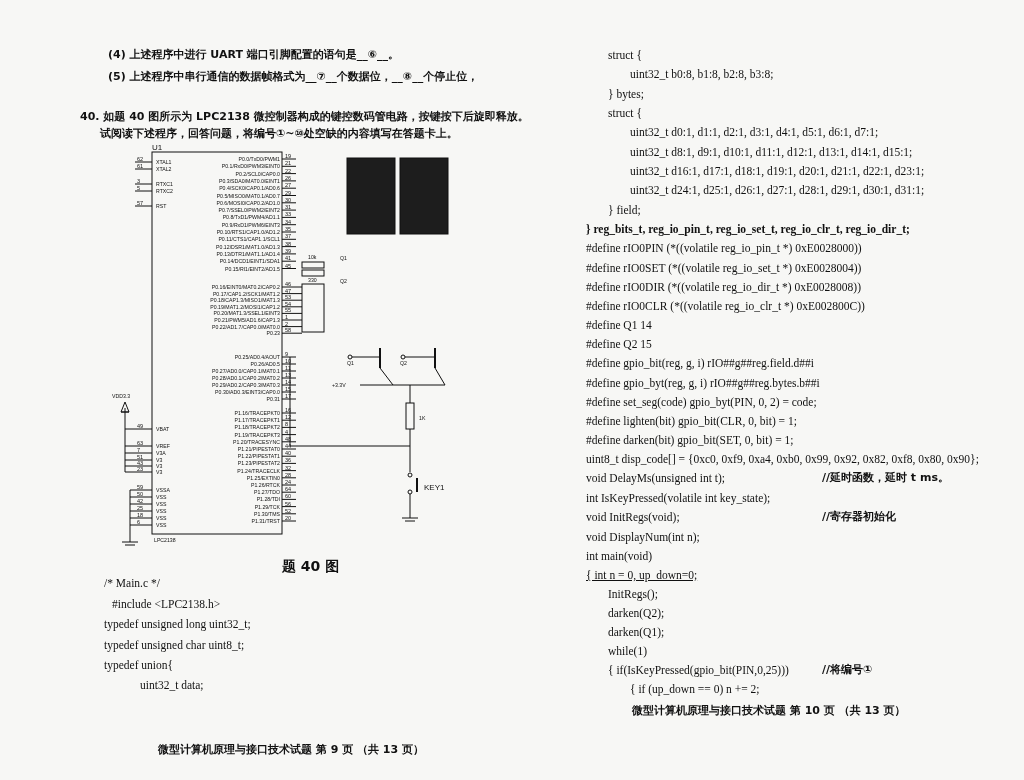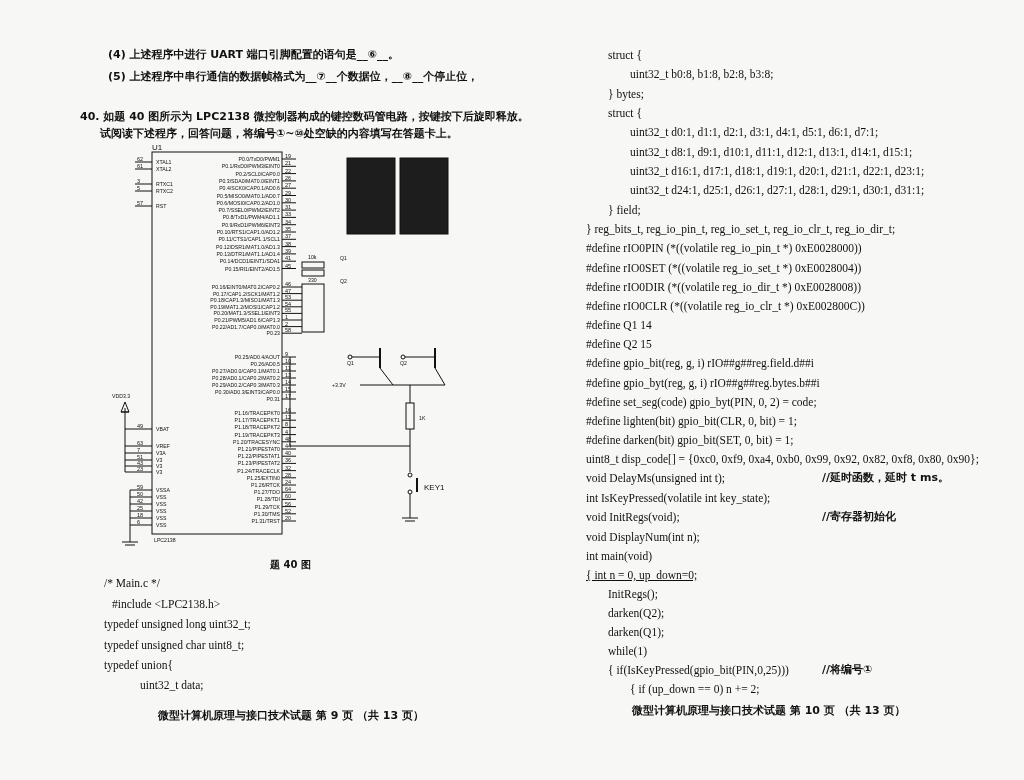--- a/index.html
+++ b/index.html
@@ -9,21 +9,21 @@
   #left { left:0; width:512px; }
   #right { left:512px; width:512px; }
   .line { position:absolute; white-space:nowrap; font-size:11.5px; line-height:14px; }
   .zh { font-family:"DejaVu Sans", sans-serif; font-weight:bold; font-size:11px; }
   .code { font-family:"Liberation Serif", serif; font-size:11.5px; }
   .footer { font-family:"DejaVu Sans", sans-serif; font-weight:bold; font-size:11px; }
   .schem { position:absolute; left:0; top:0; }
   .pinlbl { font-family:"Liberation Sans", sans-serif; font-size:5.2px; fill:#111; }
   .pinnum { font-family:"Liberation Sans", sans-serif; font-size:5.5px; fill:#111; }
   .bigl { font-family:"Liberation Sans", sans-serif; font-size:8px; fill:#111; }
-  .caption { position:absolute; font-family:"DejaVu Sans", sans-serif; font-weight:bold; font-size:10px; }
+  .caption { position:absolute; font-family:"DejaVu Sans", sans-serif; font-weight:bold; font-size:14px;margin-left:12px; }
 </style>
 </head>
 <body>
 
 <div id="left" class="page">
   <div class="line zh" style="left:108px;top:48px;">(4) 上述程序中进行 UART 端口引脚配置的语句是__⑥__。</div>
   <div class="line zh" style="left:108px;top:70px;">(5) 上述程序中串行通信的数据帧格式为__⑦__个数据位，__⑧__个停止位，</div>
   <div class="line zh" style="left:80px;top:110px;">40. 如题 40 图所示为 LPC2138 微控制器构成的键控数码管电路，按键按下后旋即释放。</div>
   <div class="line zh" style="left:100px;top:127px;">试阅读下述程序，回答问题，将编号①~⑩处空缺的内容填写在答题卡上。</div>
 
@@ -285,35 +285,35 @@
 
   <div class="caption" style="left:270px;top:558px;">题 40 图</div>
 
   <div class="line code" style="left:104px;top:576px;">/* Main.c */</div>
   <div class="line code" style="left:104px;top:597px;margin-left:8px;">#include &lt;LPC2138.h&gt;</div>
   <div class="line code" style="left:104px;top:617px;">typedef unsigned long uint32_t;</div>
   <div class="line code" style="left:104px;top:638px;">typedef unsigned char uint8_t;</div>
   <div class="line code" style="left:104px;top:658px;">typedef union{</div>
   <div class="line code" style="left:116px;top:678px;margin-left:24px;">uint32_t data;</div>
 
-  <div class="line footer" style="left:158px;top:709px;">微型计算机原理与接口技术试题 第 9 页 （共 13 页）</div>
+  <div class="line footer" style="left:158px;top:743px;">微型计算机原理与接口技术试题 第 9 页 （共 13 页）</div>
 </div>
 
 <div id="right" class="page">
   <div id="rcode">
       <div class="line code" style="left: 96px; top: 48px;">struct {</div>
       <div class="line code" style="left: 118px; top: 67px;">uint32_t    b0:8, b1:8, b2:8, b3:8;</div>
       <div class="line code" style="left: 96px; top: 87px;">}   bytes;</div>
       <div class="line code" style="left: 96px; top: 106px;">struct {</div>
       <div class="line code" style="left: 118px; top: 125px;">uint32_t    d0:1, d1:1, d2:1, d3:1, d4:1, d5:1, d6:1, d7:1;</div>
       <div class="line code" style="left: 118px; top: 145px;">uint32_t    d8:1, d9:1, d10:1, d11:1, d12:1, d13:1, d14:1, d15:1;</div>
       <div class="line code" style="left: 118px; top: 164px;">uint32_t    d16:1, d17:1, d18:1, d19:1, d20:1, d21:1, d22:1, d23:1;</div>
       <div class="line code" style="left: 118px; top: 183px;">uint32_t    d24:1, d25:1, d26:1, d27:1, d28:1, d29:1, d30:1, d31:1;</div>
       <div class="line code" style="left: 96px; top: 203px;">}   field;</div>
-      <div class="line code" style="left: 74px; top: 222px;">} reg_bits_t, reg_io_pin_t, reg_io_set_t, reg_io_clr_t, reg_io_dir_t;</div>
+      <div class="line code" style="left: 74px; top: 222px; font-weight: bold;">} reg_bits_t, reg_io_pin_t, reg_io_set_t, reg_io_clr_t, reg_io_dir_t;</div>
       <div class="line code" style="left: 74px; top: 241px;">#define    rIO0PIN    (*((volatile reg_io_pin_t *) 0xE0028000))</div>
       <div class="line code" style="left: 74px; top: 261px;">#define    rIO0SET    (*((volatile reg_io_set_t *) 0xE0028004))</div>
       <div class="line code" style="left: 74px; top: 280px;">#define    rIO0DIR    (*((volatile reg_io_dir_t *) 0xE0028008))</div>
       <div class="line code" style="left: 74px; top: 299px;">#define    rIO0CLR    (*((volatile reg_io_clr_t *) 0xE002800C))</div>
       <div class="line code" style="left: 74px; top: 318px;">#define    Q1    14</div>
       <div class="line code" style="left: 74px; top: 337px;">#define    Q2    15</div>
       <div class="line code" style="left: 74px; top: 356px;">#define    gpio_bit(reg, g, i)    rIO##g##reg.field.d##i</div>
       <div class="line code" style="left: 74px; top: 376px;">#define    gpio_byt(reg, g, i)    rIO##g##reg.bytes.b##i</div>
       <div class="line code" style="left: 74px; top: 395px;">#define    set_seg(code)    gpio_byt(PIN, 0, 2) = code;</div>
       <div class="line code" style="left: 74px; top: 414px;">#define    lighten(bit)    gpio_bit(CLR, 0, bit) = 1;</div>

